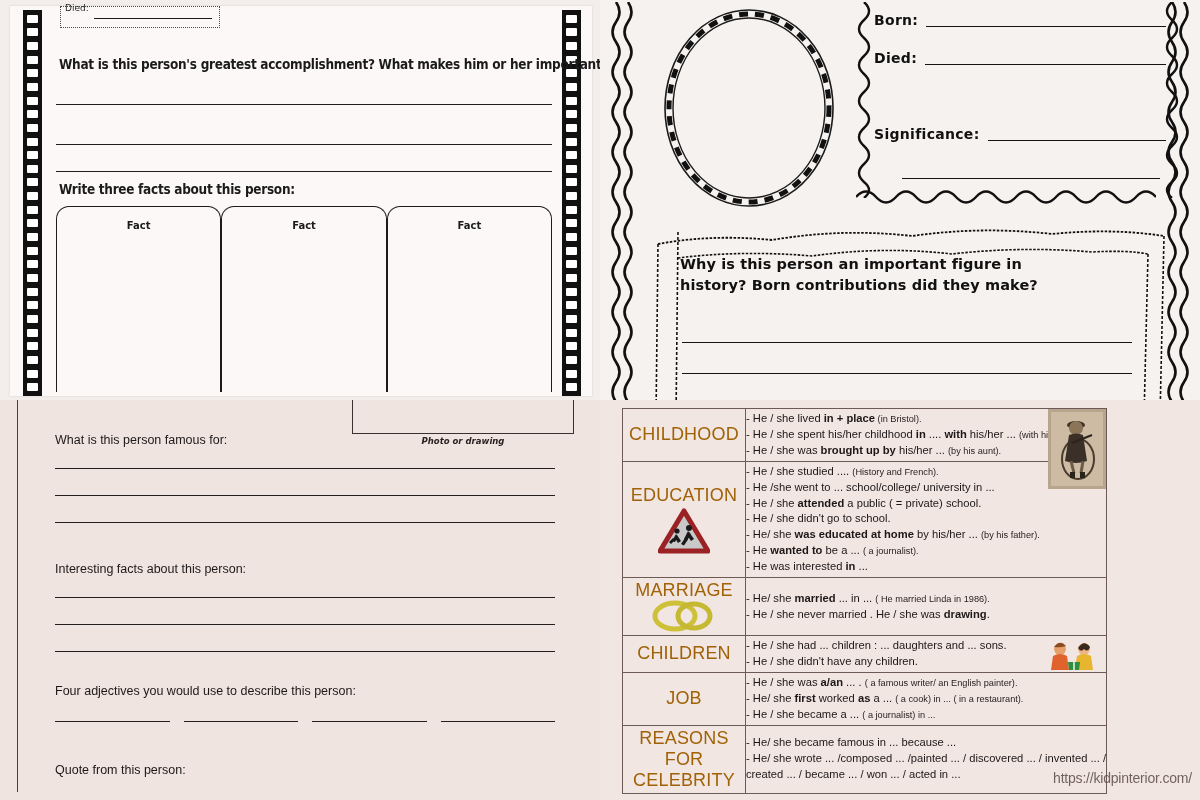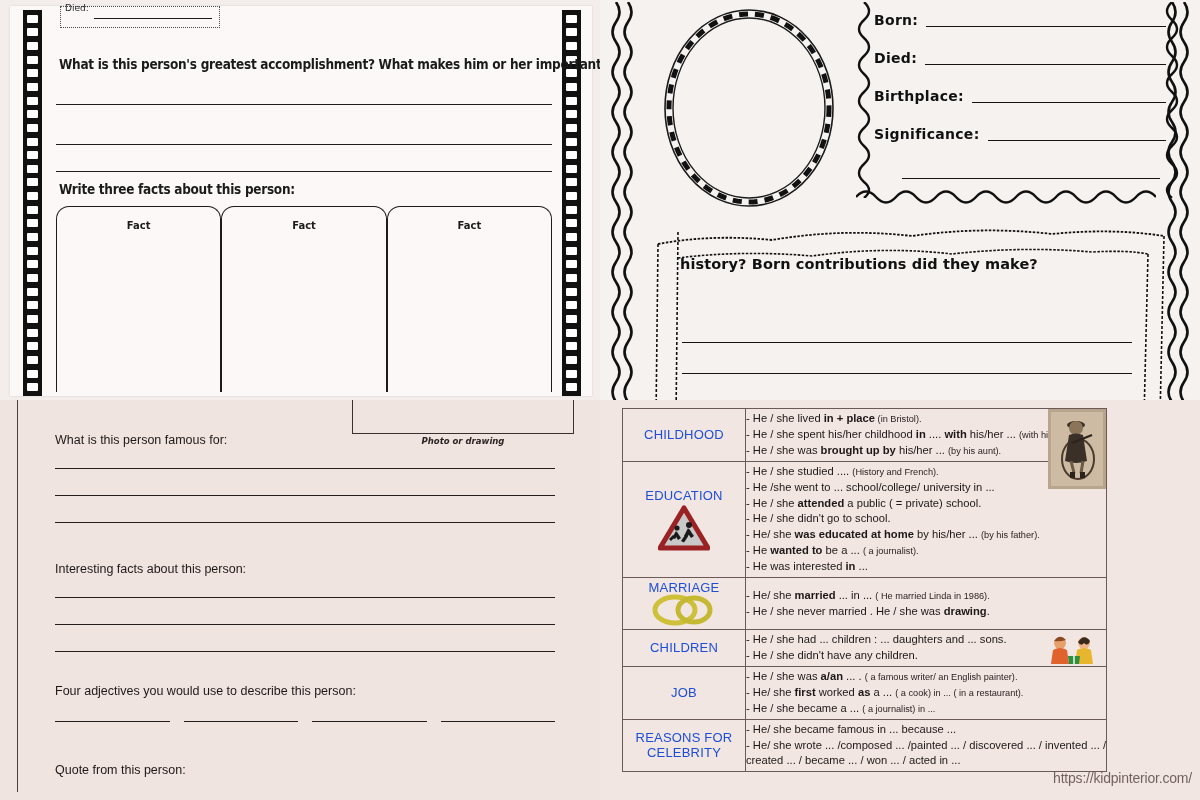--- a/index.html
+++ b/index.html
@@ -317,22 +317,22 @@
     table-layout: fixed;
   }
   table.bio-table td {
     border: 1px solid #6b5a55;
     vertical-align: middle;
     padding: 2px 0;
   }
   td.cat {
     width: 122px;
     text-align: center;
-    font-size: 13px;
-    color: #1d4ed8;
+    font-size: 18px;
+    color: #a16207;
     letter-spacing: .2px;
     position: relative;
     padding: 4px 2px;
   }
   td.cat .cat-label { display: block; }
   td.sent {
     padding: 3px 4px 3px 7px;
     position: relative;
   }
   .s-line {
@@ -497,44 +497,41 @@
         <svg style="position:absolute;left:-6px;bottom:-14px" width="300" height="26" viewBox="0 0 300 26" preserveAspectRatio="none" aria-hidden="true">
           <path d="M0 14 Q10 3 20 14 Q30 25 40 14 Q50 3 60 14 Q70 25 80 14 Q90 3 100 14 Q110 25 120 14 Q130 3 140 14 Q150 25 160 14 Q170 3 180 14 Q190 25 200 14 Q210 3 220 14 Q230 25 240 14 Q250 3 260 14 Q270 25 280 14 Q290 3 300 14" fill="none" stroke="#111" stroke-width="2.4"></path>
         </svg>
 
         <div class="bio-line" style="top:2px">
           <span class="bio-label">Born:</span>
           <span class="bio-rule"></span>
         </div>
         <div class="bio-line" style="top:40px">
           <span class="bio-label">Died:</span>
-          <span class="bio-rule"></span>
-        </div>
-        <div class="bio-line" style="top:78px">
-          <span class="bio-label">Birthplace:</span>
           <span class="bio-rule"></span>
         </div>
         <div class="bio-line" style="top:116px">
           <span class="bio-label">Significance:</span>
           <span class="bio-rule"></span>
         </div>
         <div class="bio-extra-rule"></div>
       </div>
 
       <div class="torn-box">
         <svg style="position:absolute;left:0;top:0" width="520" height="200" viewBox="0 0 520 200" preserveAspectRatio="none" aria-hidden="true">
           <path d="M6 26 L4 200" fill="none" stroke="#111" stroke-width="1.6" stroke-dasharray="3 2"></path>
           <path d="M26 14 L24 200" fill="none" stroke="#111" stroke-width="1.6" stroke-dasharray="3 2"></path>
           <path d="M6 26 Q60 16 120 22 Q190 10 260 18 Q330 8 400 16 Q460 10 512 18" fill="none" stroke="#111" stroke-width="1.8" stroke-dasharray="2.5 1.5"></path>
           <path d="M26 40 Q90 32 160 38 Q230 28 300 36 Q370 28 440 34 Q476 32 496 36" fill="none" stroke="#111" stroke-width="1.6" stroke-dasharray="2.5 1.5"></path>
           <path d="M512 18 L508 200" fill="none" stroke="#111" stroke-width="1.6" stroke-dasharray="3 2"></path>
           <path d="M496 36 L492 200" fill="none" stroke="#111" stroke-width="1.6" stroke-dasharray="3 2"></path>
         </svg>
         <div class="torn-inner">
           <div class="torn-q">
+            <div>Why is this person an important figure in</div>
             <div>history? Born contributions did they make?</div>
           </div>
           <div class="torn-rule" style="top:110px"></div>
           <div class="torn-rule" style="top:141px"></div>
 
         </div>
       </div>
 
     </div>
   </div>

